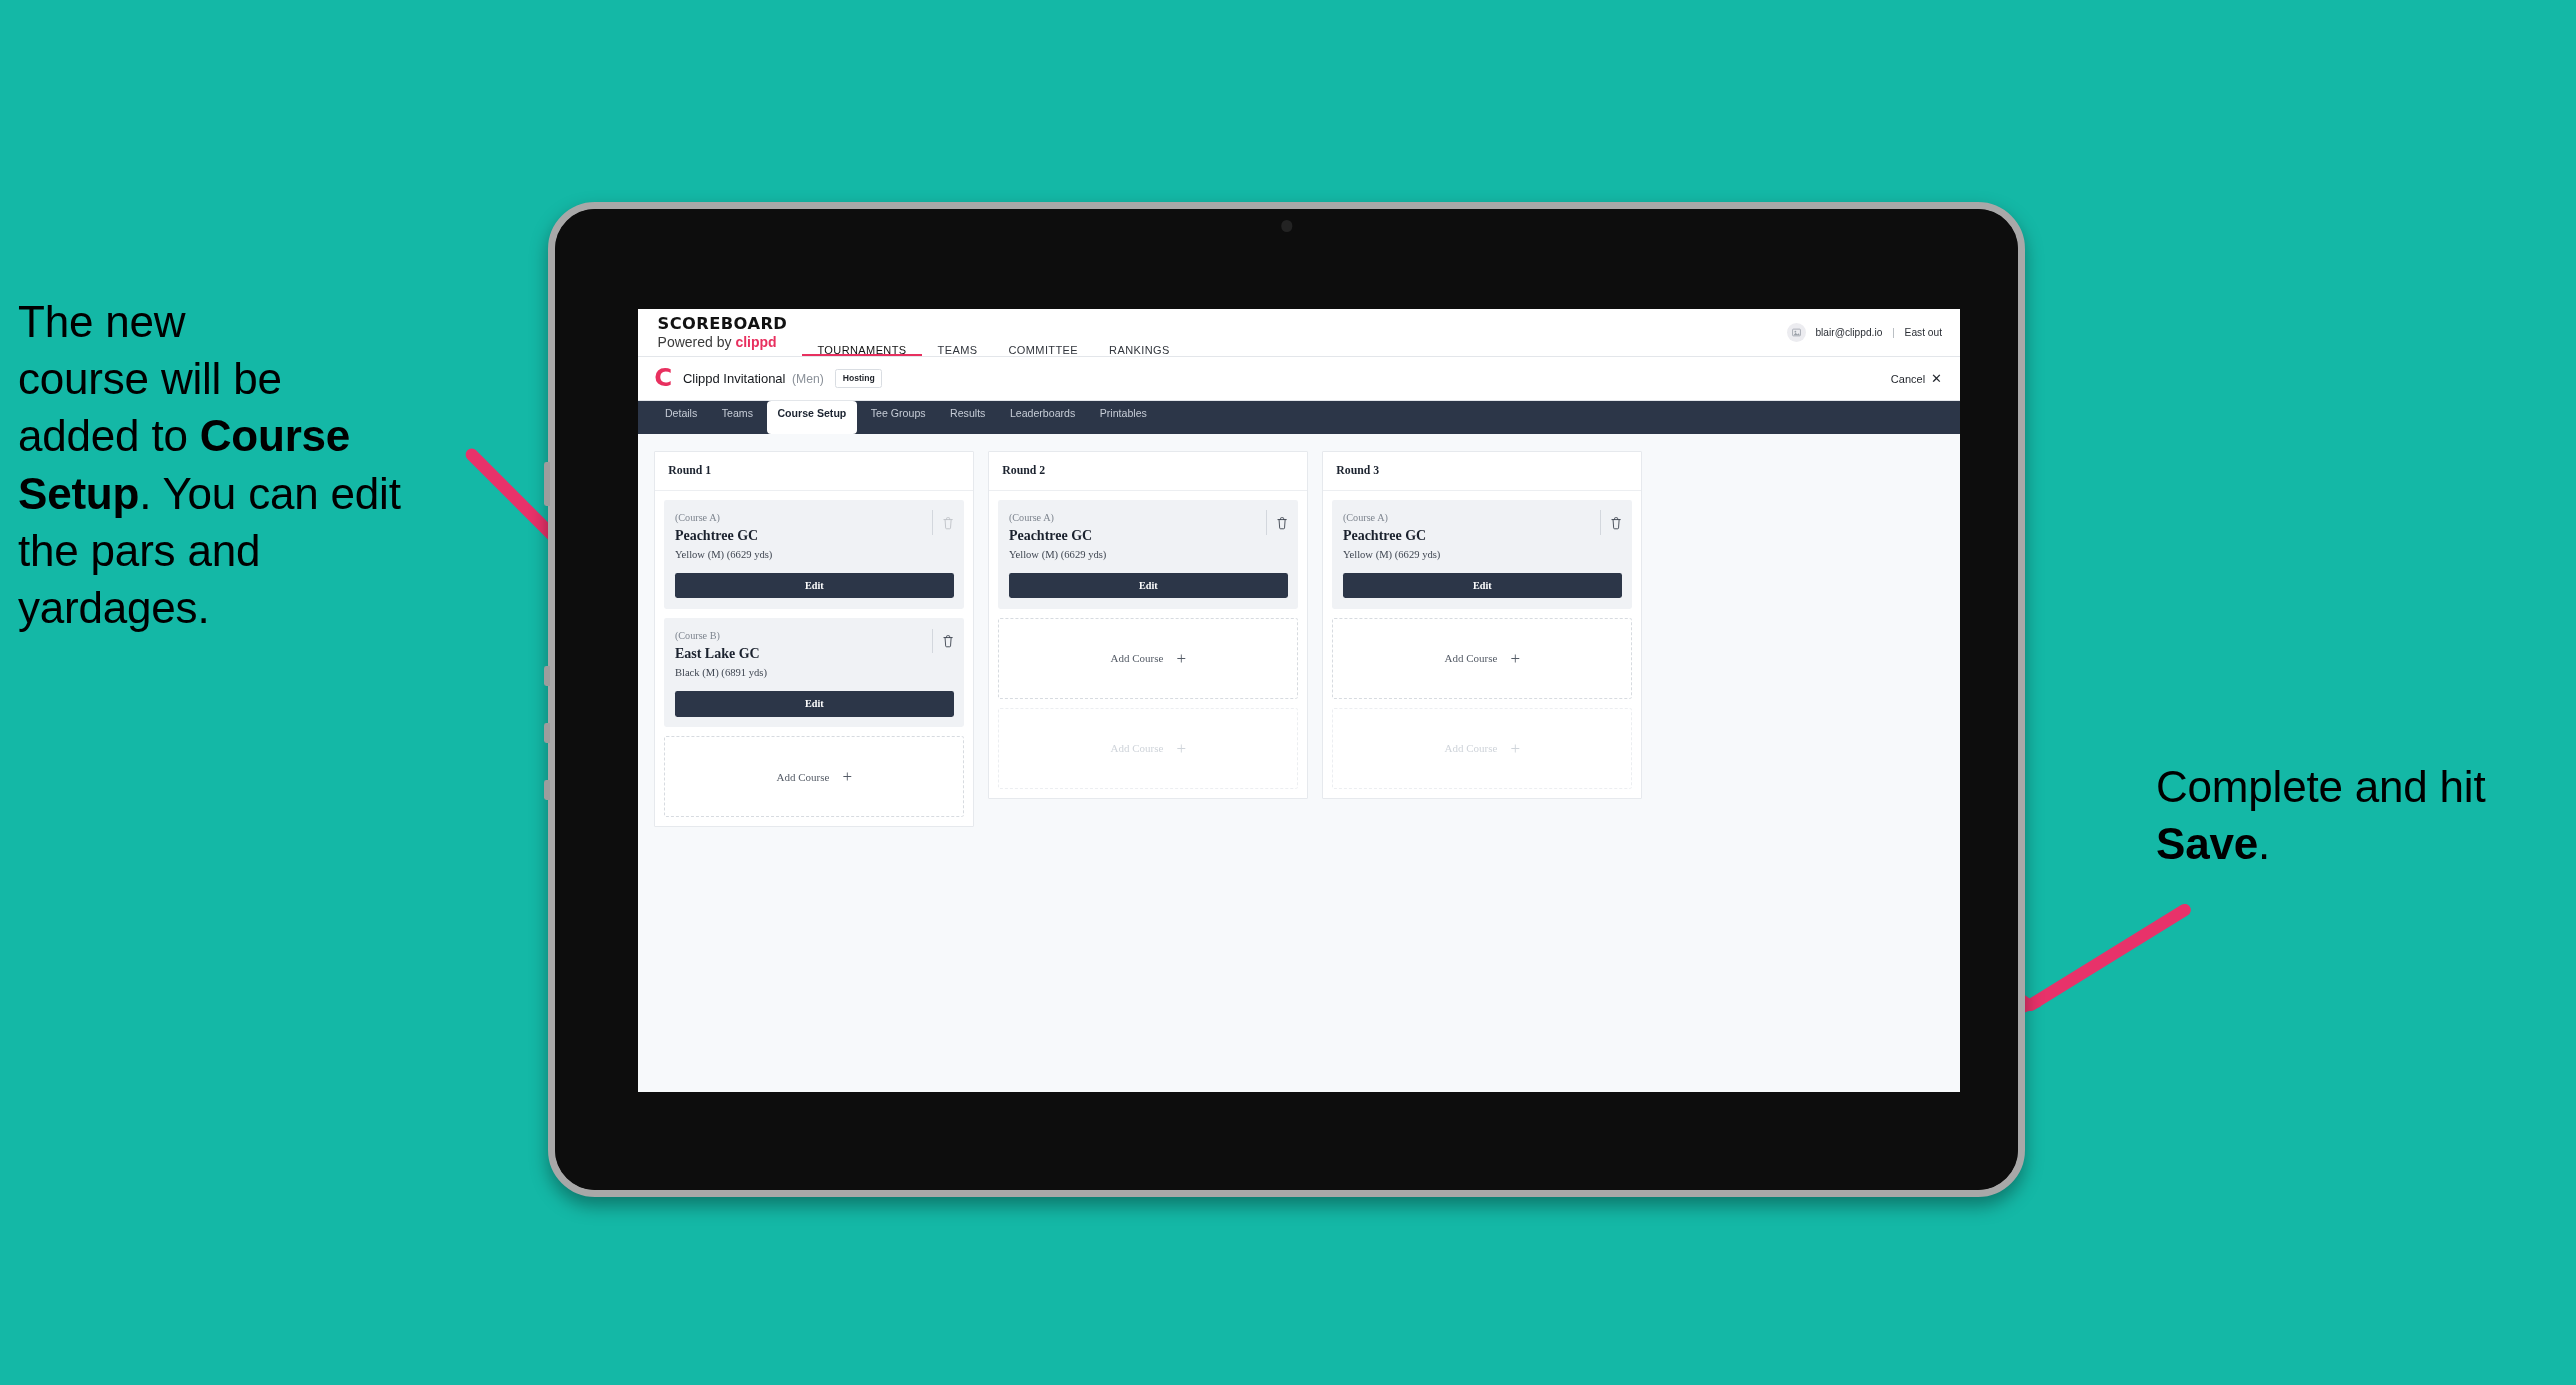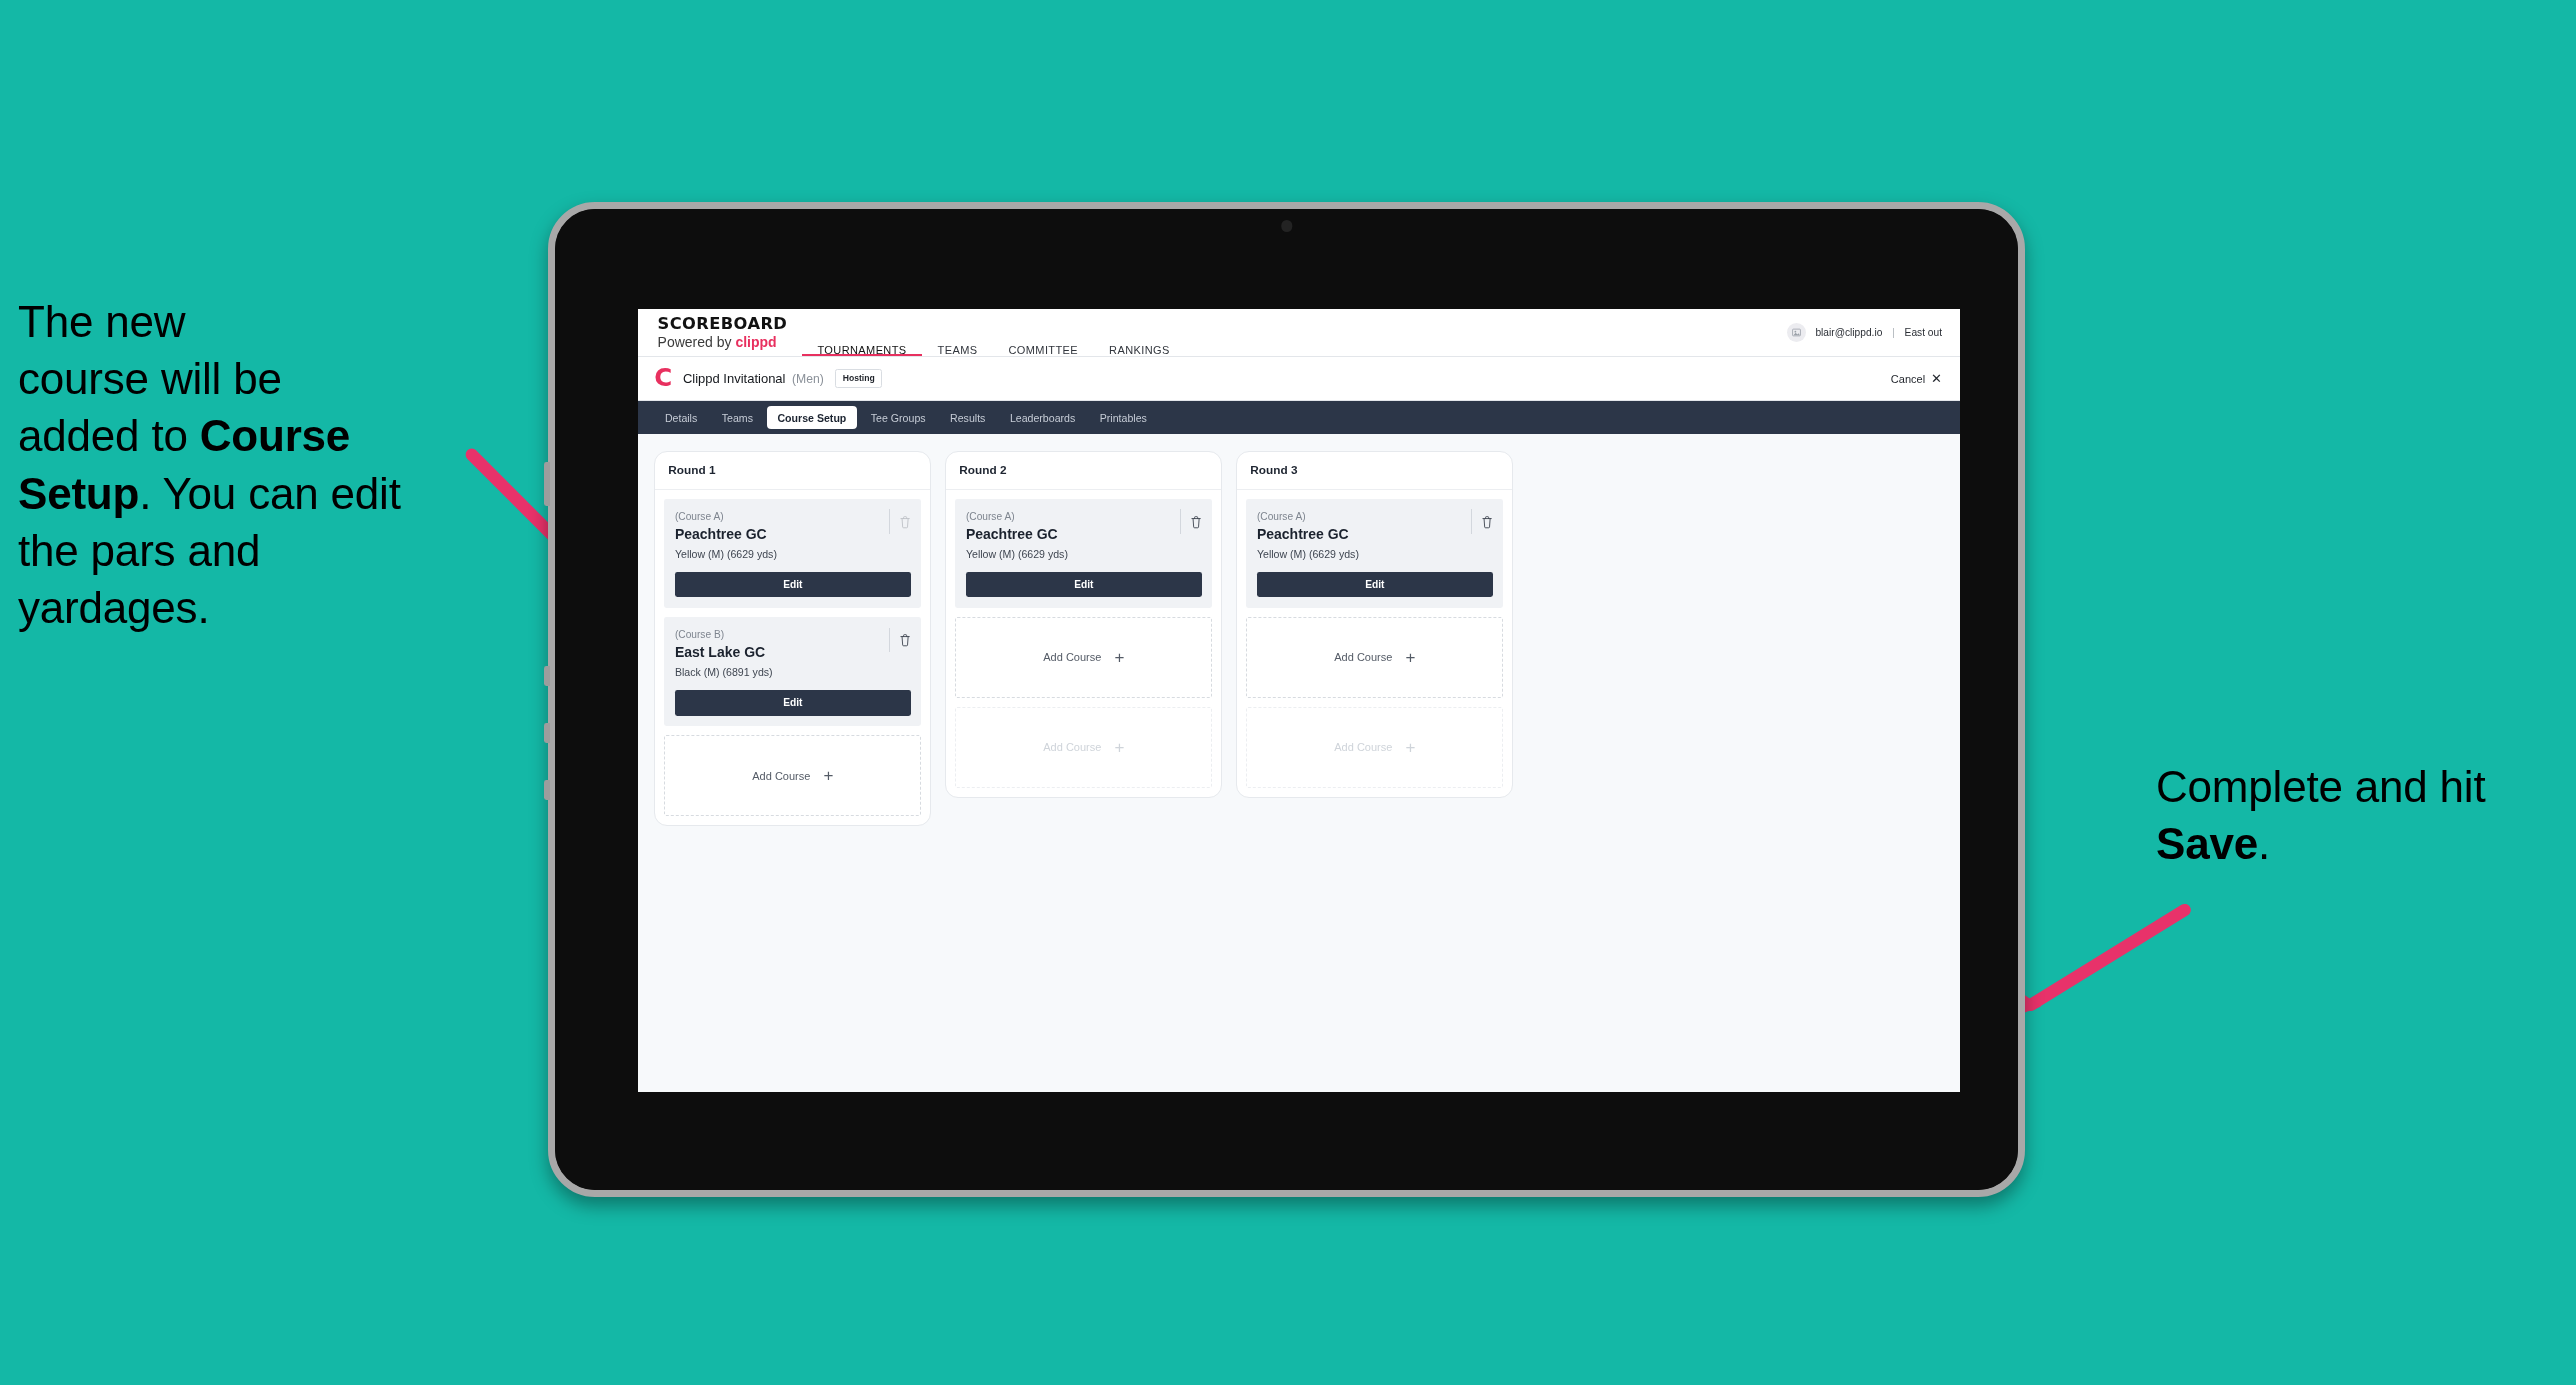--- a/index.html
+++ b/index.html
@@ -200,21 +200,20 @@
     color: #1f232a;
     cursor: pointer;
   }
   #cancelbtn .x { font-size: 13px; }
 
   
   #subtabs {
     height: 33px;
     background: #2c3648;
     display: flex;
-    align-items: center;
     padding-left: 16.3px;
     gap: 3.3px;
   }
   .subtab {
     font-size: 10.6px;
     color: #c6ccd6;
     padding: 5.7px 10.6px;
     border-radius: 4.1px;
     cursor: pointer;
     white-space: nowrap;
@@ -229,26 +228,27 @@
   #content {
     padding: 17px 16.3px;
     display: flex;
     gap: 14px;
     align-items: flex-start;
     background: #f7f9fb;
     height: 100%;
     box-sizing: border-box;
   }
   .round-col {
-    width: 277px;
+    width: 320px;
     background: #ffffff;
     border: 0.8px solid #e6e9ed;
-    border-radius: 13px;
+    border-radius: 1px;
     box-sizing: border-box;
     flex: 0 0 auto;
+    font-family: Liberation Serif, serif;
   }
   .round-head {
     padding: 11.4px 13px;
     font-size: 11.8px;
     font-weight: 700;
     color: #1d2430;
     border-bottom: 0.8px solid #eceef1;
   }
   .round-body { padding: 9px; display: flex; flex-direction: column; gap: 9px; }
 

